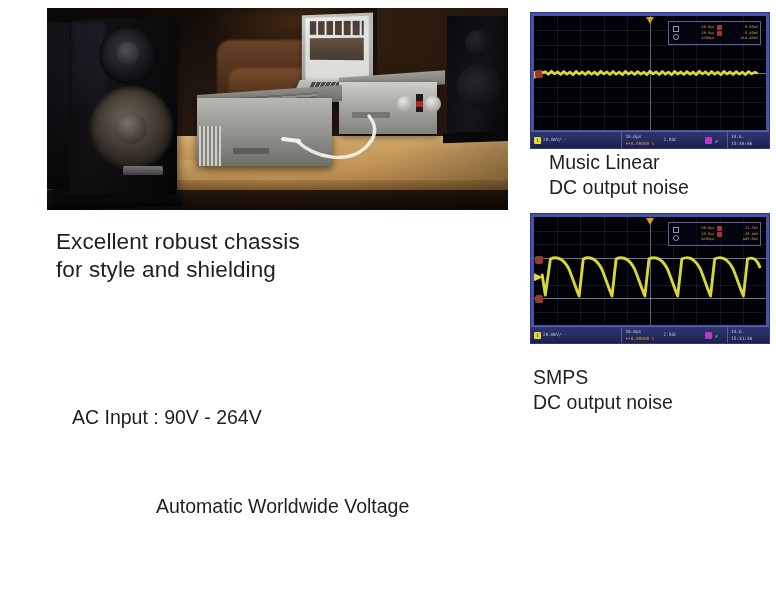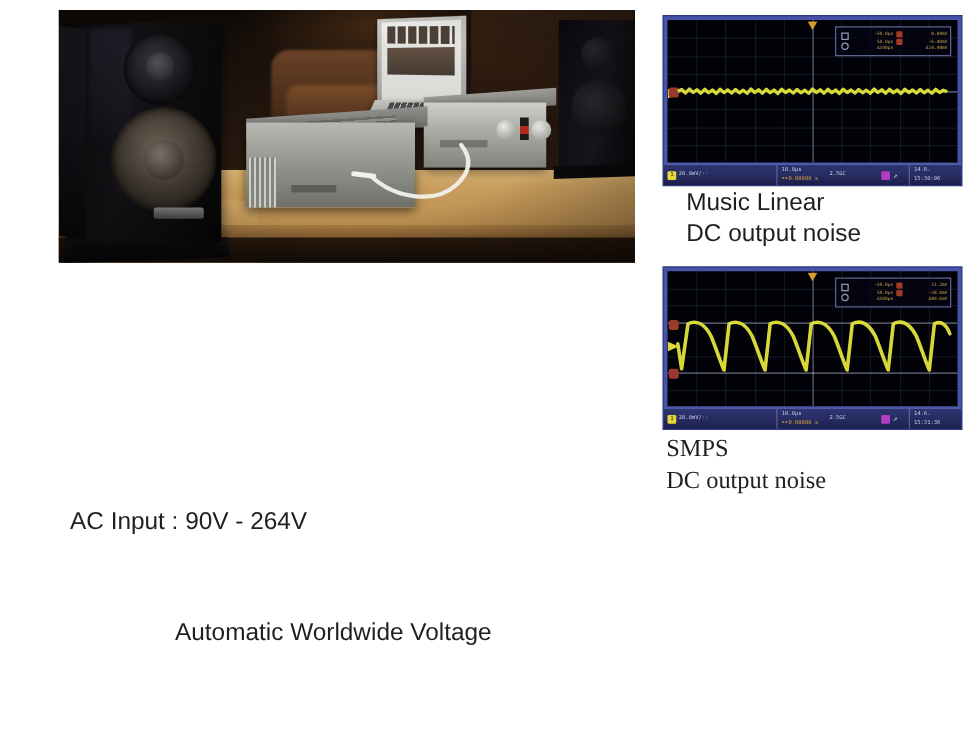--- a/index.html
+++ b/index.html
@@ -130,21 +130,21 @@
   
   .chassis-caption{
     position:absolute;left:56px;top:228px;width:420px;
     font-size:22.5px;line-height:28px;color:#1f1f1f;letter-spacing:.1px;
   }
   .spec-block{
     position:absolute;left:56px;top:344px;width:470px;
     font-size:19.5px;line-height:29.5px;color:#1f1f1f;white-space:pre;
   }
   .spec-title{font-size:19.5px;margin-bottom:17px;}
-  .spec-line{display:block;}
+  .spec-line{display:block;margin-left:16px;}
   .ind-1{padding-left:84px;}
 
   
   .scope{position:absolute;background:#4753a6;padding:3px 3px 2px 3px;
          box-shadow:0 0 0 1px #2d3780;}
   #scope-linear{left:531px;top:13px;width:232px;height:130px;}
   #scope-smps{left:531px;top:214px;width:232px;height:124px;}
   .scope-screen{position:relative;width:100%;height:calc(100% - 16px);
     background:#000208;overflow:hidden;}
   .grid-v{position:absolute;top:0;bottom:0;width:1px;background:rgba(120,130,160,.16);}
@@ -178,21 +178,21 @@
   .ch-dot{width:7px;height:7px;border-radius:1px;background:#e3d83a;
     color:#1a1a00;font-size:4.5px;line-height:7px;text-align:center;
     font-family:"DejaVu Sans Mono",monospace;}
   .bar-t{font-family:"DejaVu Sans Mono",monospace;font-size:4.4px;line-height:5.4px;
     color:#c3c9e4;white-space:nowrap;}
   .bar-t.warn{color:#d8a13c;}
   .trig-dot{width:7px;height:7px;background:#b33cc4;border-radius:1px;}
   .trig-slope{color:#c9cde8;font-size:6px;font-family:"DejaVu Sans Mono",monospace;}
   .scope-caption{position:absolute;font-size:19.5px;line-height:25px;color:#1f1f1f;}
   #caption-linear{left:533px;top:150px;margin-left:16px;}
-  #caption-smps{left:533px;top:347px;font-family:Liberation Serif, serif;}
+  #caption-smps{left:533px;top:365px;}
   svg{display:block;}
 </style>
 </head>
 <body>
 
 <div class="stage">
 
   <div class="photo">
     <div class="ph-layer bg-dark"></div>
     <div class="ph-layer bg-wallglow"></div>
@@ -245,20 +245,24 @@
     <div class="ph-layer spk-gloss"></div>
     <div class="ph-layer spk-tw"></div>
     <div class="ph-layer spk-tw-d"></div>
     <div class="ph-layer spk-wf"></div>
     <div class="ph-layer spk-wf-d"></div>
     <div class="ph-layer spk-badge"></div>
 
     <div class="ph-layer vignette"></div>
   </div>
 
+  <div class="chassis-caption">
+    <div>Excellent robust chassis</div>
+    <div>for style and shielding</div>
+  </div>
 
   <div class="spec-block">
     <span class="spec-line">AC Input : 90V - 264V</span>
     <span class="spec-line ind-1">Automatic Worldwide Voltage</span>
     
     
     
     
   </div>
 

